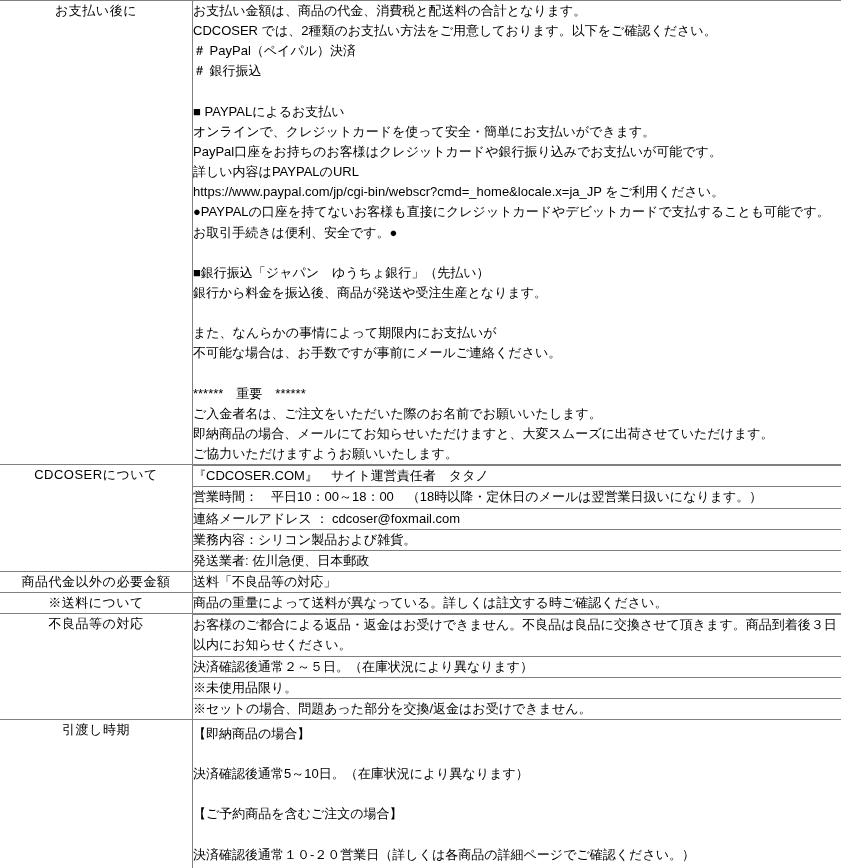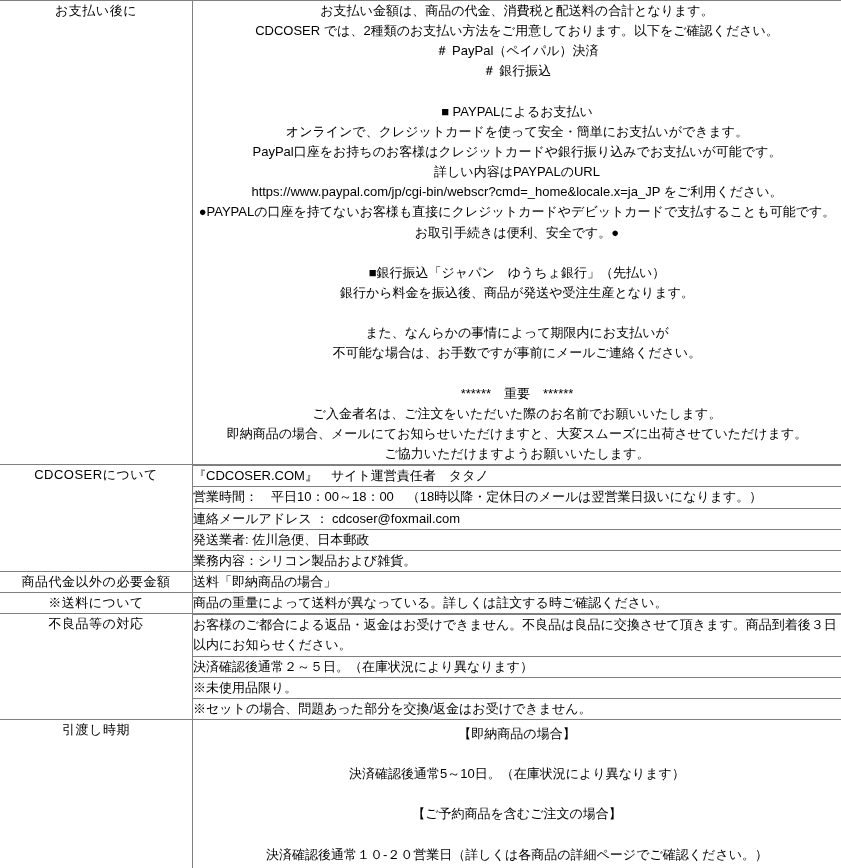--- a/index.html
+++ b/index.html
@@ -43,21 +43,20 @@
   }
   td.value {
     padding: 2px 4px 3px 5px;
     font-size: 13px;
     line-height: 1.55;
     color: #000000;
   }
   .line {
     white-space: pre-wrap;
     word-break: break-all;
-    text-align: center;
   }
   .blank {
     height: 1.55em;
   }
   .sub-rows {
     width: 100%;
     border-collapse: collapse;
     table-layout: fixed;
   }
   .sub-rows td {
@@ -114,33 +113,33 @@
               <tr>
                   <td>『CDCOSER.COM』　サイト運営責任者　タタノ</td>
                 </tr>
               <tr>
                   <td>営業時間：　平日10：00～18：00　（18時以降・定休日のメールは翌営業日扱いになります。）</td>
                 </tr>
               <tr>
                   <td>連絡メールアドレス ： cdcoser@foxmail.com</td>
                 </tr>
               <tr>
-                  <td>発送業者: 佐川急便、日本郵政</td>
+                  <td>業務内容：シリコン製品および雑貨。</td>
                 </tr>
               <tr>
-                  <td>業務内容：シリコン製品および雑貨。</td>
+                  <td>発送業者: 佐川急便、日本郵政</td>
                 </tr>
             </tbody>
           </table>
         </td>
       </tr>
 
       <tr>
         <td class="label">商品代金以外の必要金額</td>
-        <td class="value">送料「即納商品の場合」</td>
+        <td class="value">送料「不良品等の対応」</td>
       </tr>
 
       <tr>
         <td class="label">※送料について</td>
         <td class="value">商品の重量によって送料が異なっている。詳しくは註文する時ご確認ください。</td>
       </tr>
 
       <tr>
         <td class="label">不良品等の対応</td>
         <td class="value" style="padding:0;">

